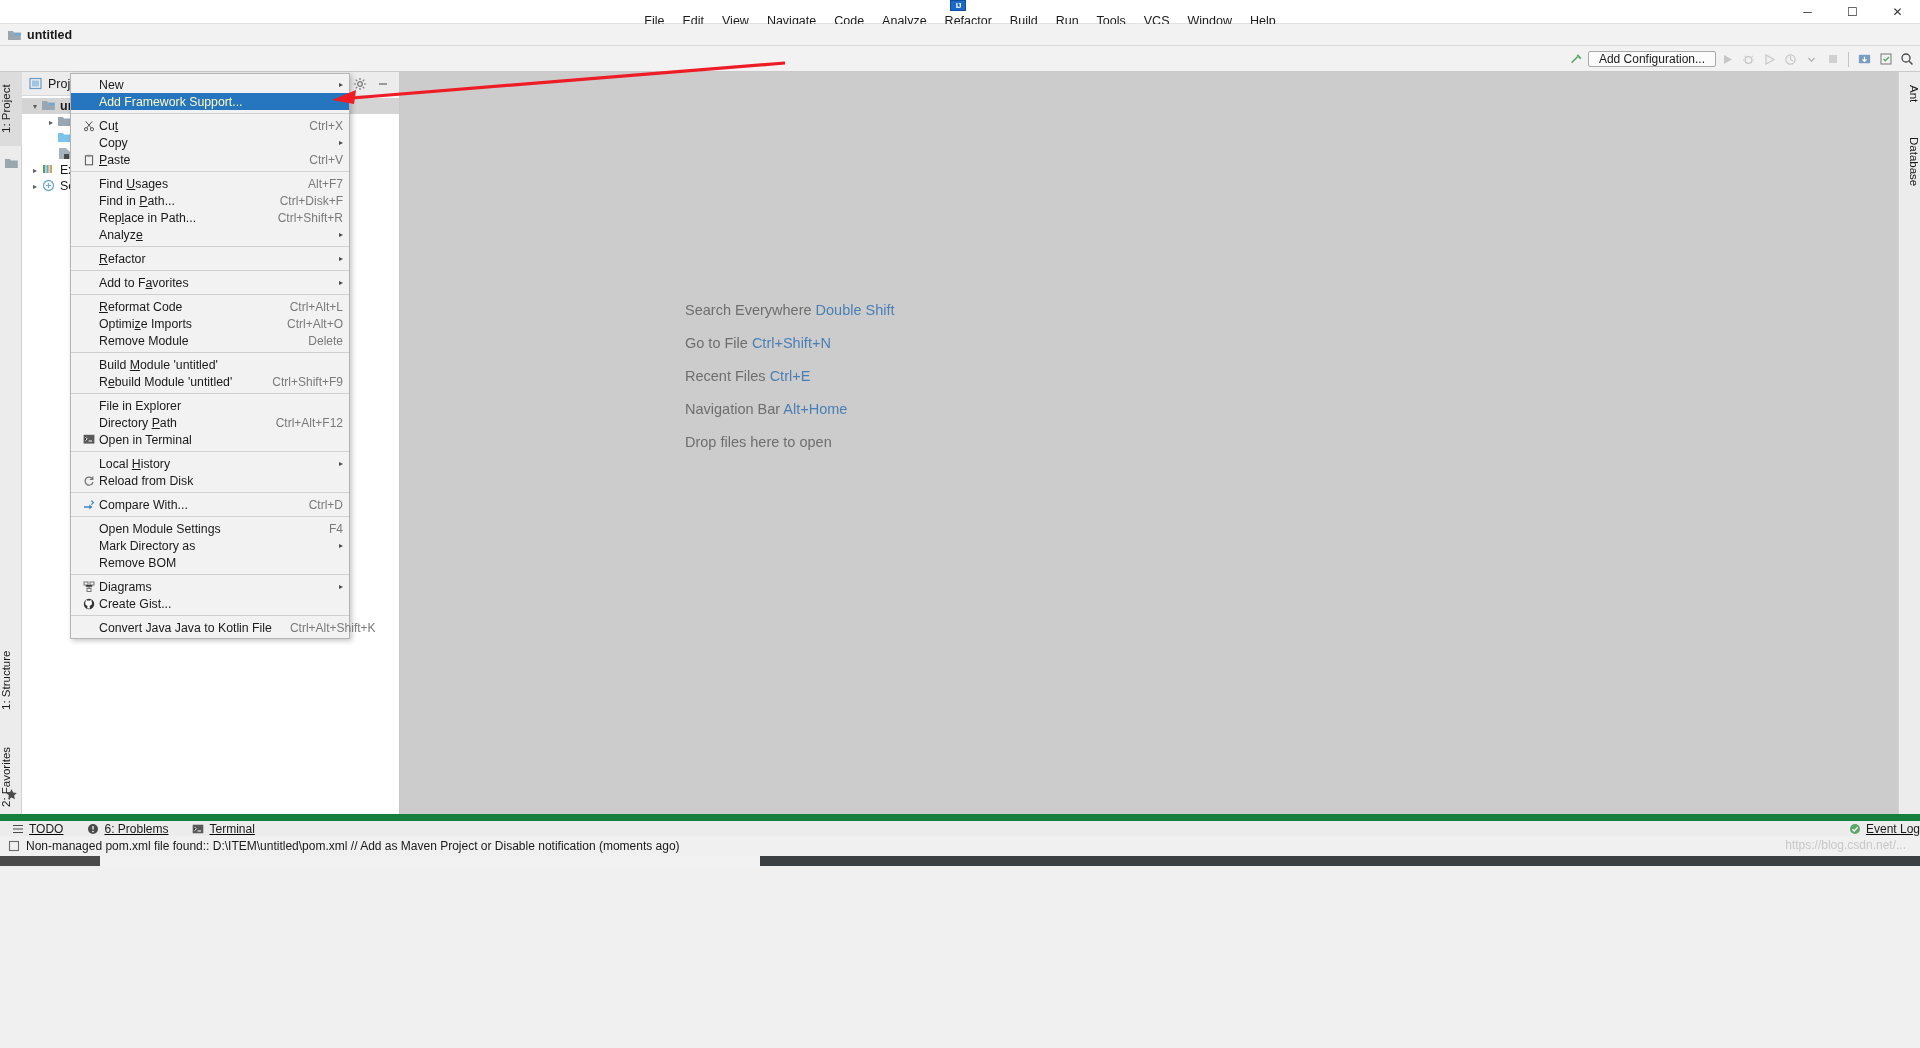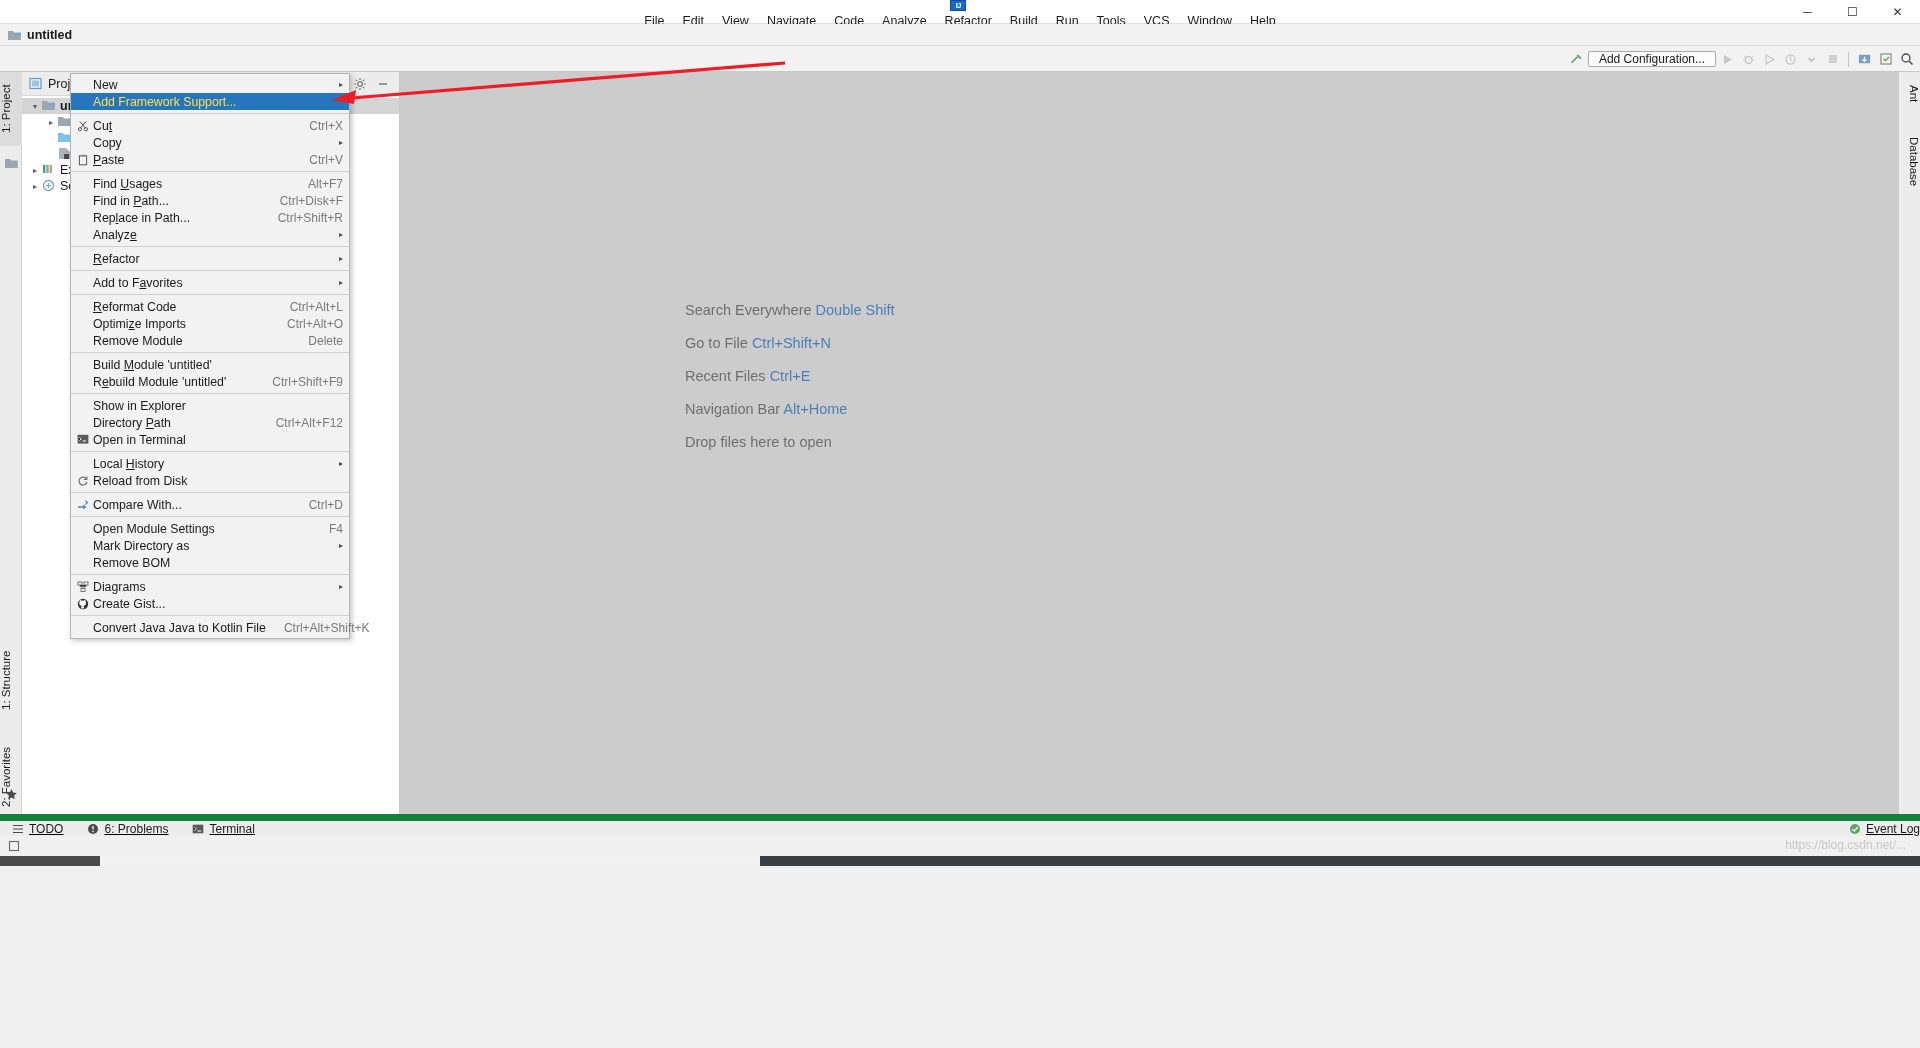--- a/index.html
+++ b/index.html
@@ -179,32 +179,32 @@
 
   
   .ctxmenu {
     position: absolute; left: 70px; top: 73px; width: 280px;
     background: #f2f2f2; border: 1px solid #b4b4b4;
     box-shadow: 2px 2px 5px rgba(0,0,0,.22);
     padding: 2px 0; z-index: 50;
   }
   .ctxrow {
     height: 17px; display: flex; align-items: center; position: relative;
-    cursor: default; padding-left: 4px; padding-right: 6px;
+    cursor: default; padding-left: 10px; padding-right: 6px;
   }
   .ctxrow.hl { background: #2675bf; }
   .ctxrow .cico {
     width: 16px; height: 14px; flex: 0 0 16px;
     display: flex; align-items: center; justify-content: center;
     margin-right: 2px;
   }
   .ctxrow .clbl {
     font-size: 12.3px; color: #1a1a1a; white-space: nowrap;
   }
-  .ctxrow.hl .clbl { color: #fde047; }
+  .ctxrow.hl .clbl { color: #fef9c3; }
   .ctxrow .ckey {
     margin-left: auto; font-size: 12px; color: #7a7a7a;
     white-space: nowrap; padding-left: 18px;
   }
   .ctxrow .carrow {
     margin-left: auto; font-size: 8px; color: #4a4a4a; padding-left: 18px;
   }
   .ctxsep { height: 1px; background: #d0d0d0; margin: 3px 0; }
   .u { text-decoration: underline; }
 
@@ -497,20 +497,21 @@
       <span>Event Log</span>
     </div>
   </div>
 
   <div class="statusbar">
     <span style="margin-left:8px;display:flex;">
       <svg class="ico-svg" width="12" height="12" viewBox="0 0 12 12">
           <rect x="1.5" y="1.5" width="9" height="9" fill="none" stroke="#6a6a6a" stroke-width="1.1"></rect>
         </svg>
     </span>
+    <span class="status-msg">Non-managed pom.xml file found:: D:\ITEM\untitled\pom.xml // Add as Maven Project or Disable notification (moments ago)</span>
   </div>
 
   <div class="memstrip">
     <div class="seg1"></div>
     <div class="seg2"></div>
   </div>
 
   <div class="watermark">https://blog.csdn.net/...</div>
 
   <div class="ctxmenu" id="ctxmenu">
@@ -605,21 +606,21 @@
         <span class="clbl">Build <span class="u">M</span>odule 'untitled'</span>
       </div>
       <div class="ctxrow">
         <span class="cico"></span>
         <span class="clbl">R<span class="u">e</span>build Module 'untitled'</span>
         <span class="ckey">Ctrl+Shift+F9</span>
       </div>
       <div class="ctxsep"></div>
       <div class="ctxrow">
         <span class="cico"></span>
-        <span class="clbl">Show in Explorer</span>
+        <span class="clbl">File in Explorer</span>
       </div>
       <div class="ctxrow">
         <span class="cico"></span>
         <span class="clbl">Directory <span class="u">P</span>ath</span>
         <span class="ckey">Ctrl+Alt+F12</span>
       </div>
       <div class="ctxrow">
         <span class="cico">
           <svg class="ico-svg" width="12" height="11" viewBox="0 0 12 11">
             <rect x=".6" y=".8" width="10.8" height="8.8" fill="#5a5a5a"></rect>

